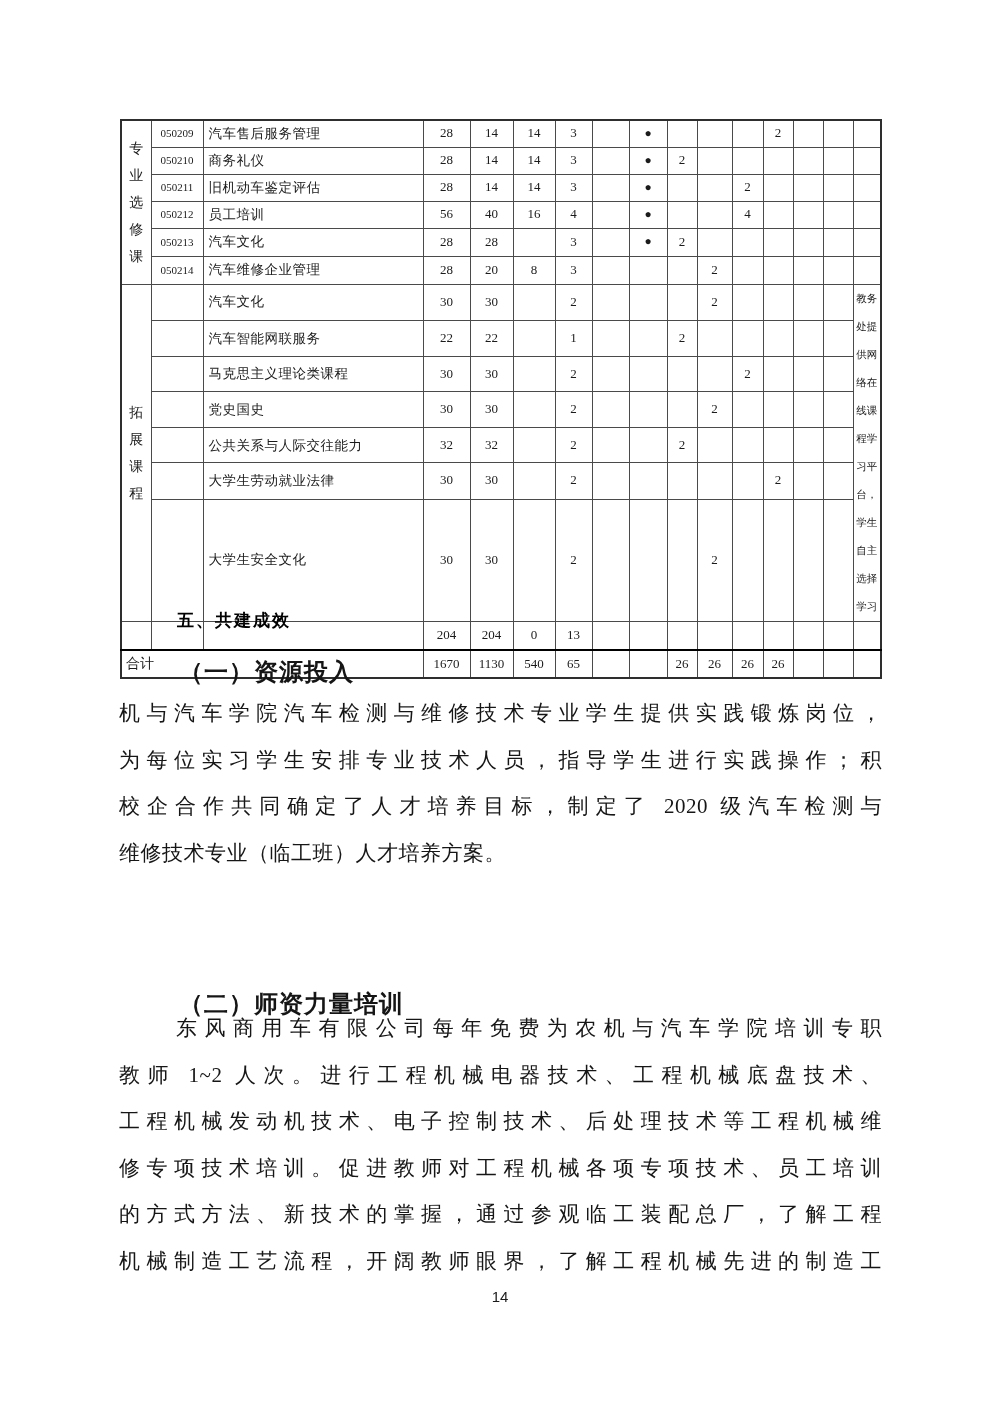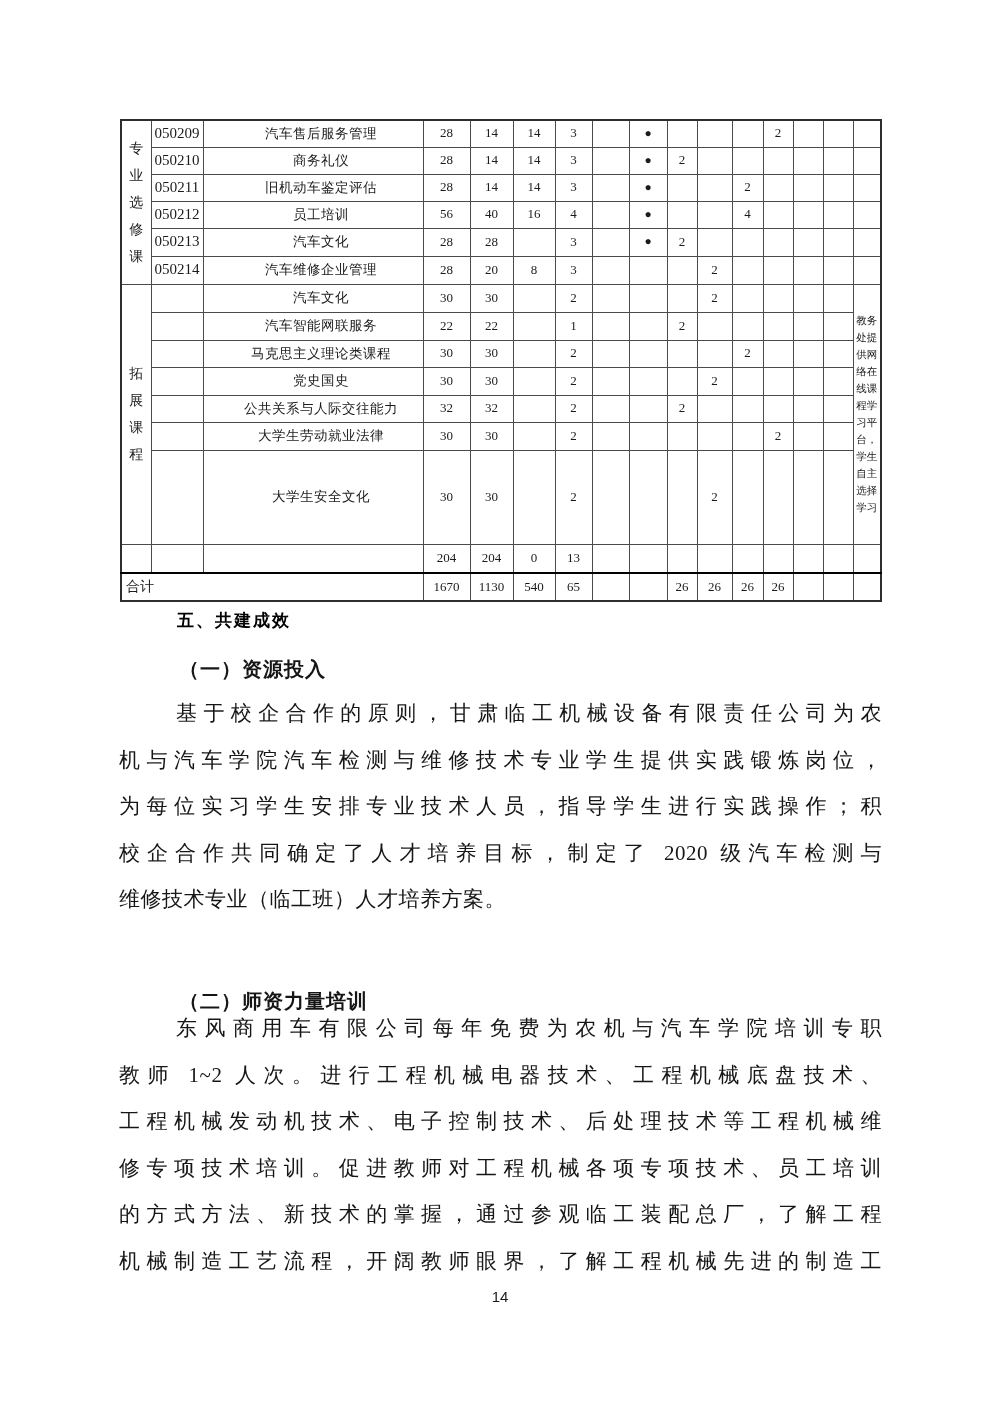--- a/index.html
+++ b/index.html
@@ -16,37 +16,37 @@
     position:absolute;left:120px;top:119px;
     width:760px;border-collapse:collapse;table-layout:fixed;
     border:2px solid #2e2e2e;
   }
   .curriculum td{
     border:1px solid #4a4a4a;
     font-size:13px;line-height:1.15;
     text-align:center;vertical-align:middle;
     padding:0;overflow:hidden;color:#1b1b1b;
   }
-  .curriculum td.name{text-align:center;padding-left:16px;font-size:13.5px;letter-spacing:.5px;}
-  .curriculum td.code{font-size:15px;}
+  .curriculum td.name{text-align:left;padding-left:5px;font-size:13.5px;letter-spacing:.5px;}
+  .curriculum td.code{font-size:11px;}
   .curriculum td.cat{font-size:14px;white-space:pre-line;line-height:27px;letter-spacing:0;}
-  .curriculum td.note{font-size:10.5px;white-space:pre-line;line-height:17px;padding:0 1px;}
+  .curriculum td.note{font-size:10.5px;white-space:pre-line;line-height:28px;padding:0 1px;}
   .curriculum td.bullet{font-size:12px;}
   .curriculum td.sum-label{text-align:left;padding-left:4px;font-size:14px;}
   .curriculum tr.totals td{border-top:2px solid #000000;}
 
   
   .h-sec{
     position:absolute;left:177px;top:609px;
     font-family:"Liberation Sans","DejaVu Sans",sans-serif;
     font-weight:bold;font-size:17px;letter-spacing:2px;color:#000000;
   }
   .h-sub{
     position:absolute;left:179px;
-    font-size:20px;font-weight:600;letter-spacing:1px;color:#151515;
+    font-size:24px;font-weight:600;letter-spacing:1px;color:#151515;
   }
   .h-sub.sub1{top:656px;}
   .h-sub.sub2{top:988px;}
   .para{position:absolute;left:119px;width:763px;}
   .para.p1{top:690px;}
   .para.p2{top:1005px;}
   .para .line{
     font-size:21px;line-height:46.6px;
     text-align:justify;text-align-last:justify;
     letter-spacing:.5px;white-space:normal;color:#161616;
@@ -353,21 +353,20 @@
           <td></td>
           <td></td>
         </tr>
       </tbody>
   </table>
 
   <div class="h-sec">五、共建成效</div>
 
   <div class="h-sub sub1">（一）资源投入</div>
   <div class="para p1">
-      <div class="line ind">基于校企合作的原则，甘肃临工机械设备有限责任公司为农</div>
       <div class="line">机与汽车学院汽车检测与维修技术专业学生提供实践锻炼岗位，</div>
       <div class="line">为每位实习学生安排专业技术人员，指导学生进行实践操作；积</div>
       <div class="line">校企合作共同确定了人才培养目标，制定了 2020 级汽车检测与</div>
       <div class="line nj">维修技术专业（临工班）人才培养方案。</div>
     </div>
 
   <div class="h-sub sub2">（二）师资力量培训</div>
   <div class="para p2">
       <div class="line ind">东风商用车有限公司每年免费为农机与汽车学院培训专职</div>
       <div class="line">教师 1~2 人次。进行工程机械电器技术、工程机械底盘技术、</div>

